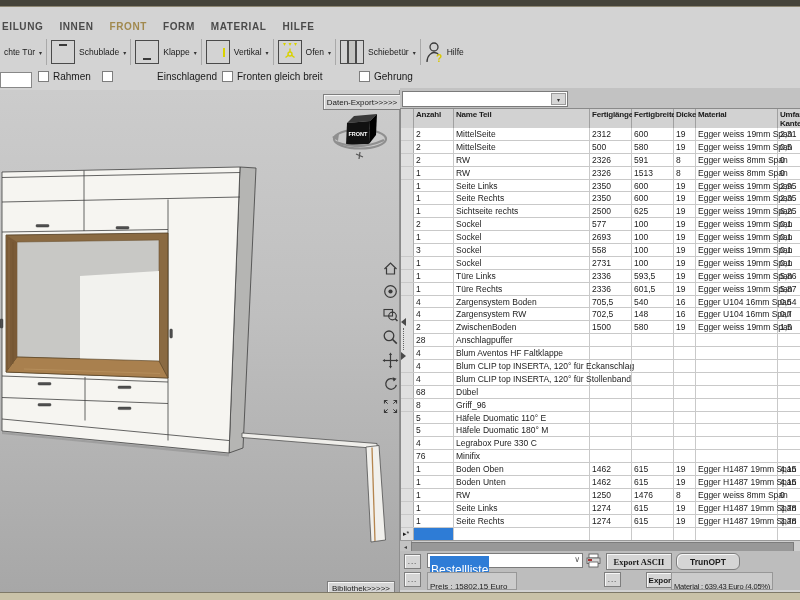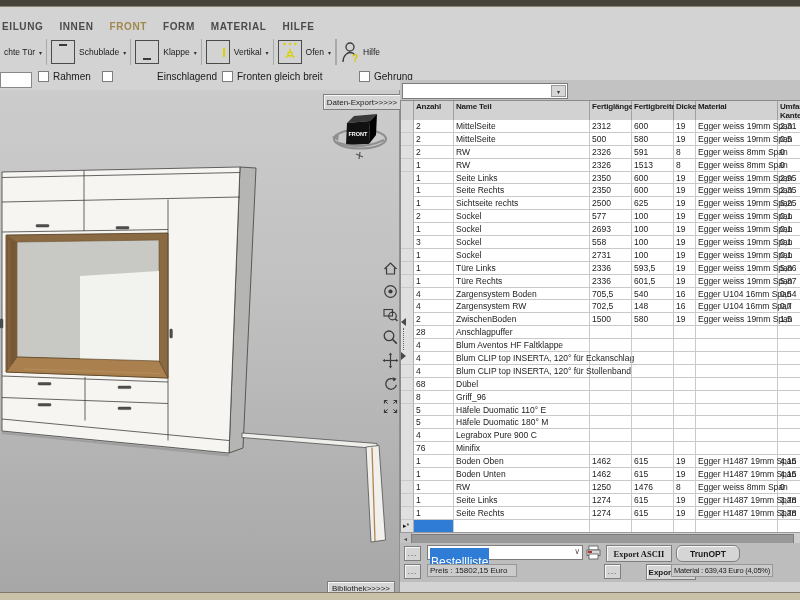--- a/index.html
+++ b/index.html
@@ -30,37 +30,37 @@
 
   
   .viewport{left:0;top:90px;width:399px;height:502px;background:linear-gradient(180deg,#cccccc 0%,#bfbfbf 45%,#a7a7a7 100%);border-right:1px solid #8f8f8f;}
   .btn3d{background:#d5d5d5;border:1px solid #7e7e7e;box-shadow:inset 1px 1px 0 rgba(255,255,255,.8);display:flex;align-items:center;justify-content:center;color:#1a1a1a;cursor:default;}
   .datenexport{left:323px;top:4px;width:76px;height:14px;font-size:8px;}
   .bibliothek{left:327px;top:491px;width:66px;height:13px;font-size:8px;}
   .navcol{left:382px;top:170px;display:flex;flex-direction:column;gap:6px;}
   .navbtn{width:17px;height:17px;}
 
   
-  .rpanel{left:400px;top:80px;width:400px;height:502px;background:#c2c2c2;}
+  .rpanel{left:400px;top:88px;width:400px;height:502px;background:#c2c2c2;}
   .tcombo{left:2px;top:3px;width:164px;height:14px;background:#fff;border:1px solid #7b7b7b;}
   .tcombo .dd{position:absolute;right:1px;top:1px;width:13px;height:10px;background:#d6d6d6;border:1px solid #9a9a9a;display:flex;align-items:center;justify-content:center;font-size:6px;color:#333;}
   .tablewrap{left:0;top:20px;width:400px;height:432px;overflow:hidden;background:#fff;border-top:1px solid #8a8a8a;border-left:1px solid #8a8a8a;}
   .grow{display:grid;grid-template-columns:13px 40px 136px 42px 42px 22px 82px 60px;height:12.9px;box-sizing:border-box;border-bottom:1px solid #c9c9c9;}
   .ghead{height:19px;border-bottom:1px solid #8f8f8f;background:#d2d2d2;}
   .c{border-right:1px solid #c9c9c9;padding:0 2px;font-size:8.5px;line-height:12.4px;color:#1b1b1b;white-space:nowrap;overflow:visible;box-sizing:border-box;}
   .ghead .c{border-right:1px solid #a0a0a0;background:#d2d2d2;font-size:8px;font-weight:bold;line-height:9px;padding-top:1px;letter-spacing:-.2px;}
   .ghead .wrapcell{white-space:normal;}
   .sel{background:#e0e0e0;border-right:1px solid #aeaeae;}
   .hscroll{left:0;top:452px;width:400px;height:11px;background:#cfcfcf;border-top:1px solid #9a9a9a;box-sizing:border-box;}
   .hs-btn{position:absolute;left:0;top:0;width:11px;height:10px;background:#c3c3c3;border-right:1px solid #999;display:flex;align-items:center;justify-content:center;font-size:6px;color:#444;}
   .hs-thumb{position:absolute;left:11px;top:1px;width:381px;height:8px;background:#989898;border:1px solid #7c7c7c;}
   .footer{left:0;top:463px;width:400px;height:39px;background:#bdbdbd;}
   .morebtn{width:15px;height:13px;font-size:8px;letter-spacing:1px;}
   .fbtn{font-size:8.5px;font-weight:bold;}
-  .inset{background:#cbcbcb;border:1px solid #979797;font-size:8px;line-height:11px;color:#1a1a1a;padding:0 2px;white-space:nowrap;overflow:hidden;box-sizing:border-box;}
+  .inset{background:#cbcbcb;border:1px solid #979797;font-size:8px;line-height:11px;color:#1a1a1a;padding:8px 2px;white-space:nowrap;overflow:hidden;box-sizing:border-box;}
   .lcombo{left:27px;top:2px;width:156px;height:15px;background:#fff;border:1px solid #7b7b7b;box-sizing:border-box;}
   .lcombo .selword{position:absolute;left:2px;top:1.5px;background:#2e7cd6;color:#fff;font-size:12px;line-height:10px;padding:9px 1px;}
   .lcombo .ddv{position:absolute;right:2px;top:1px;font-size:8px;color:#555;}
   .splitmark-l{left:401px;top:318px;width:0;height:0;border-top:4px solid transparent;border-bottom:4px solid transparent;border-right:5px solid #4a4a4a;}
   .splitmark-r{left:401px;top:352px;width:0;height:0;border-top:4px solid transparent;border-bottom:4px solid transparent;border-left:5px solid #4a4a4a;}
   .splitdots{left:403px;top:328px;width:1px;height:22px;border-left:1px dotted #666;}
   svg{display:block;}
 </style>
 </head>
 <body>
@@ -118,20 +118,29 @@
             <circle cx="11" cy="13" r="2" fill="none" stroke="#d9d200" stroke-width="1.4"></circle>
             <line x1="11" y1="11" x2="11" y2="7.5" stroke="#d9d200" stroke-width="1.4"></line>
             <line x1="9.4" y1="14.2" x2="6.5" y2="16.5" stroke="#d9d200" stroke-width="1.4"></line>
             <line x1="12.6" y1="14.2" x2="15.5" y2="16.5" stroke="#d9d200" stroke-width="1.4"></line>
           </svg>
         </span>
         <span class="tlabel">Ofen</span>
         <span class="darr">▾</span>
       </div>
       <div class="tsep"></div>
+      <div class="tgroup">
+        <span class="ticon">
+          <span class="mark" style="left:6px;top:0;width:1.5px;height:22px;background:#4a4a4a;"></span>
+          <span class="mark" style="left:14px;top:0;width:1.5px;height:22px;background:#4a4a4a;"></span>
+          <span class="mark" style="left:7.5px;top:0;width:6.5px;height:22px;background:#c4c4c2;"></span>
+        </span>
+        <span class="tlabel">Schiebetür</span>
+        <span class="darr">▾</span>
+      </div>
       <div class="tsep"></div>
       <div class="tgroup">
         <span>
           <svg width="18" height="24" viewBox="0 0 18 24">
             <circle cx="9" cy="7" r="4" fill="none" stroke="#3a3a3a" stroke-width="1.3"></circle>
             <path d="M2,22 C2,15 7,12.5 9,12.5 C11,12.5 13,13.5 14,15" fill="none" stroke="#3a3a3a" stroke-width="1.3"></path>
             <text x="11" y="22" font-size="10" font-weight="bold" fill="#d9c800">?</text>
           </svg>
         </span>
         <span class="tlabel">Hilfe</span>
@@ -504,21 +513,21 @@
             <div class="c">Häfele Duomatic 180° M</div>
             <div class="c"></div>
             <div class="c"></div>
             <div class="c"></div>
             <div class="c"></div>
             <div class="c"></div>
           </div>
           <div class="grow">
             <div class="c sel"></div>
             <div class="c">4</div>
-            <div class="c">Legrabox Pure 900 C</div>
+            <div class="c">Legrabox Pure 330 C</div>
             <div class="c"></div>
             <div class="c"></div>
             <div class="c"></div>
             <div class="c"></div>
             <div class="c"></div>
           </div>
           <div class="grow">
             <div class="c sel"></div>
             <div class="c">76</div>
             <div class="c">Minifix</div>

